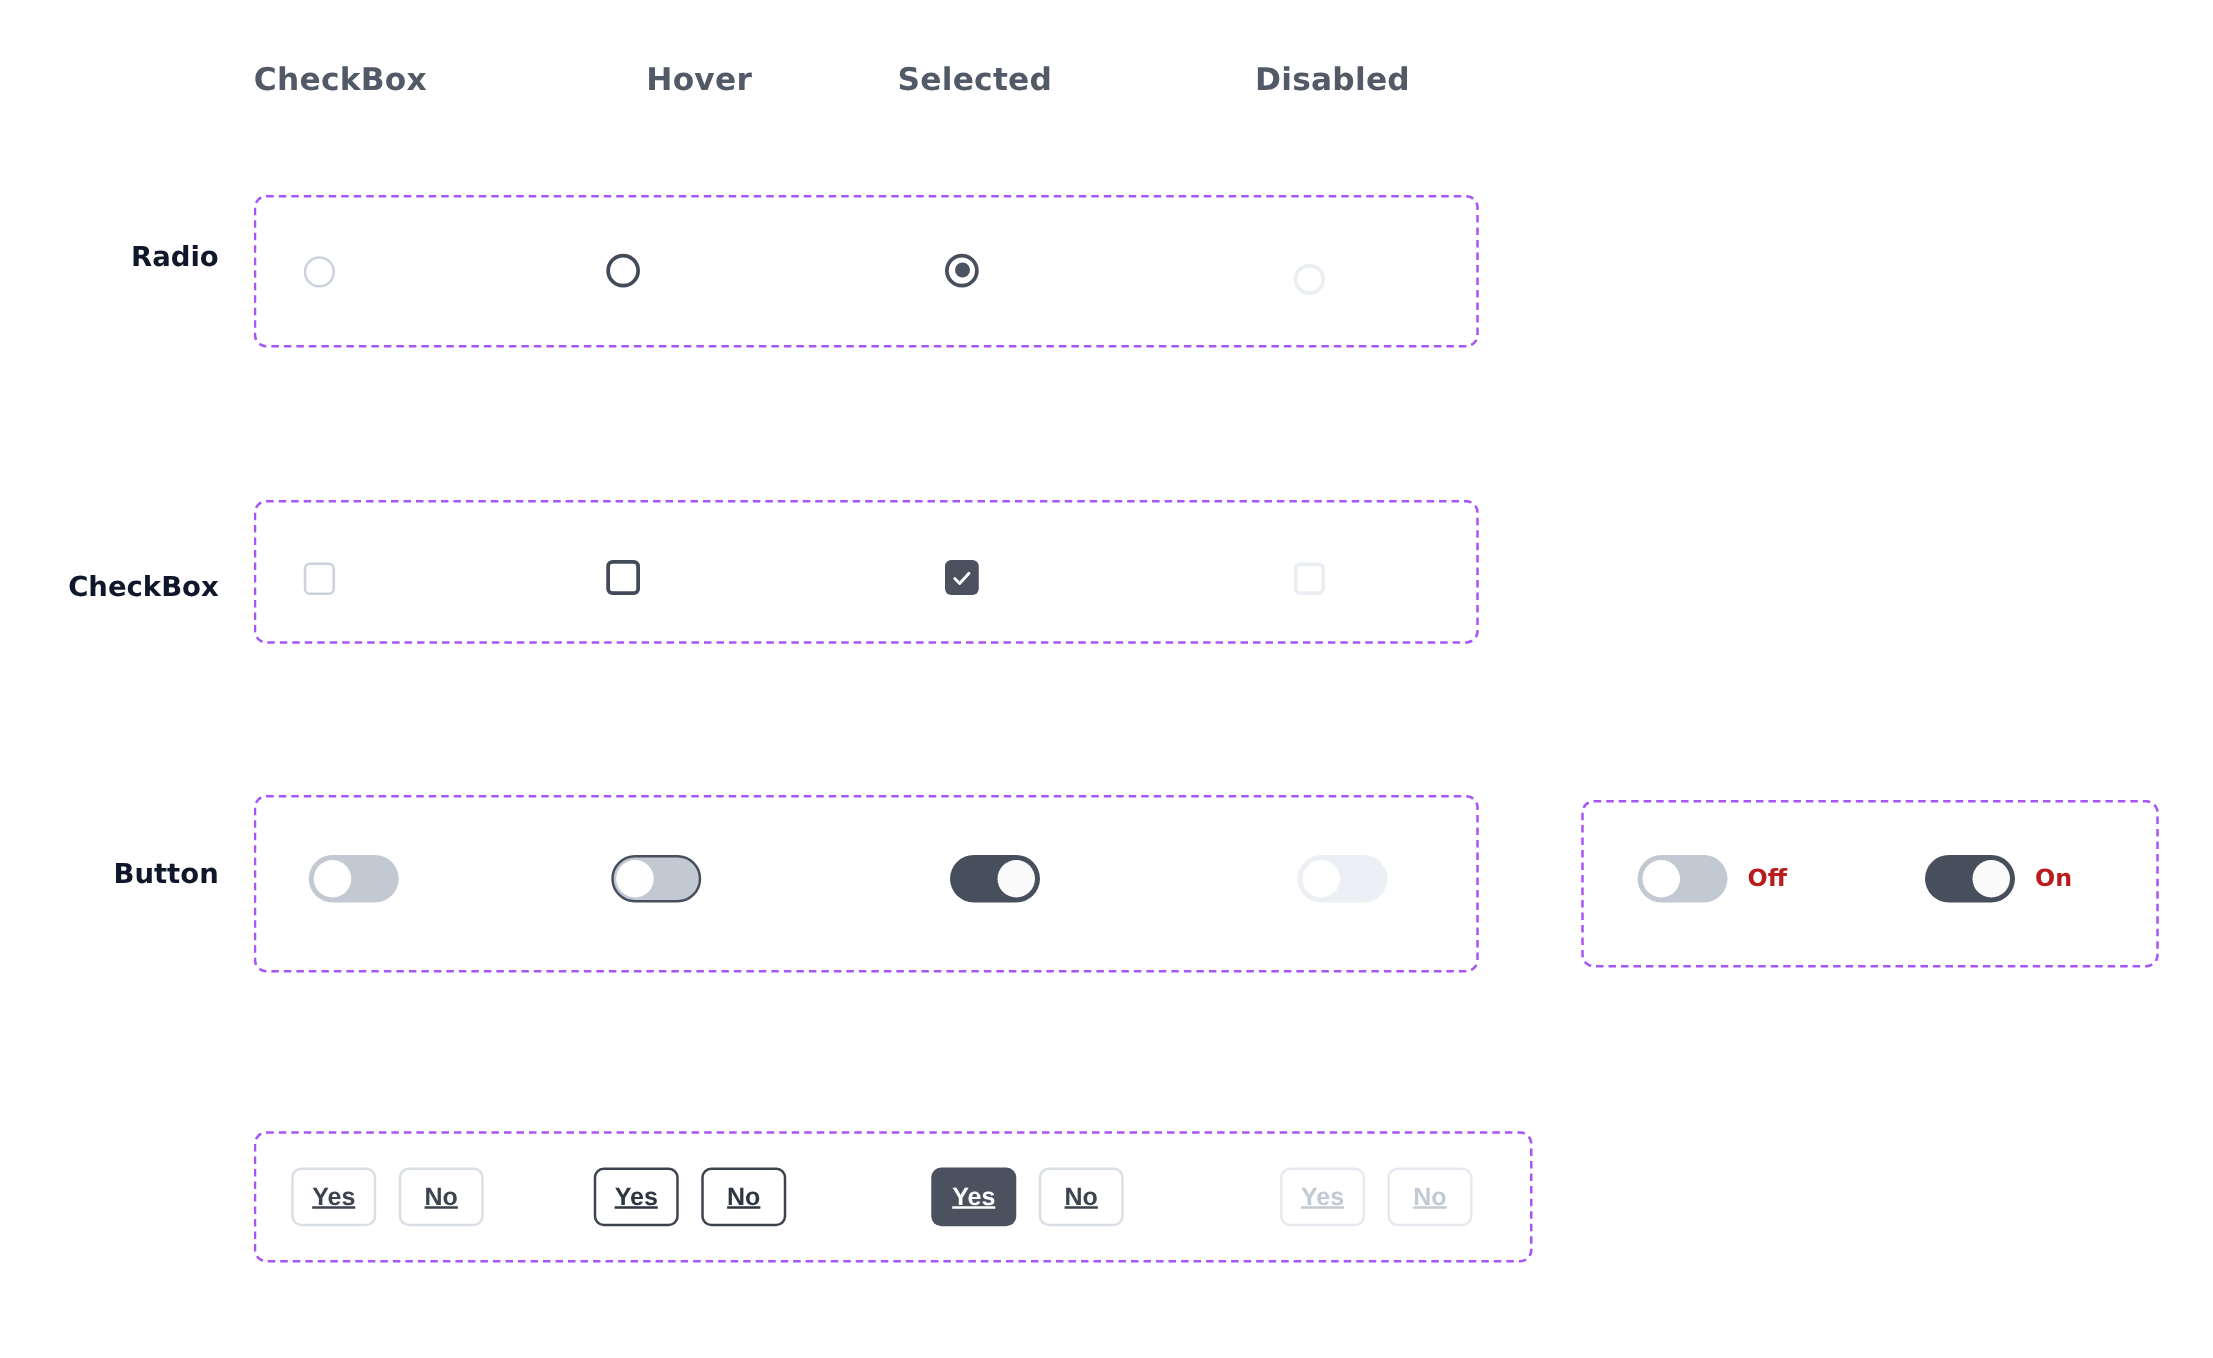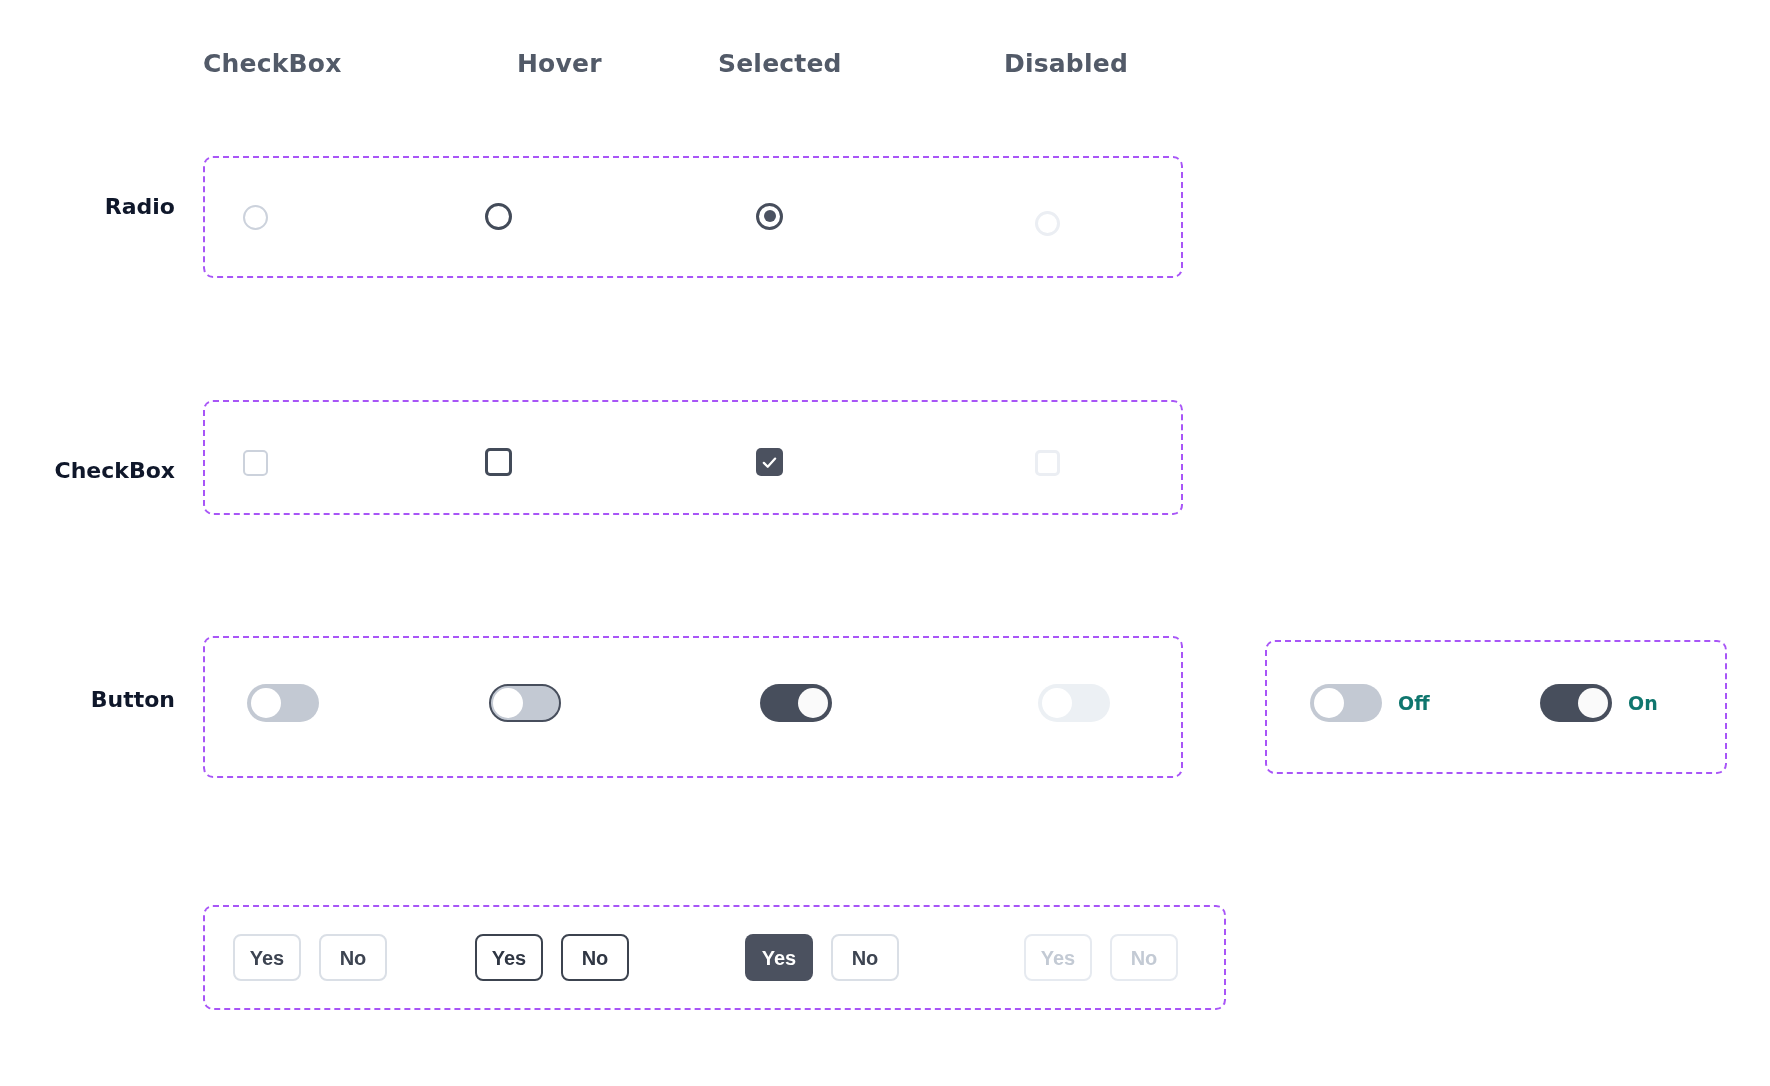--- a/index.html
+++ b/index.html
@@ -100,37 +100,38 @@
 
   .switch.selected { width: 72px; height: 38px; background: #474e5c; }
   .switch.selected .knob { width: 30px; height: 30px; right: 4px; background: #fafafa; }
 
   .switch.disabled { width: 72px; height: 38px; background: #ecf0f4; }
   .switch.disabled .knob { width: 30px; height: 30px; left: 4px; }
 
   .switch-label {
     font-size: 19px;
     font-weight: 700;
-    color: #0f766e;
+    color: #b91c1c;
     margin-left: 16px;
     line-height: 38px;
   }
 
   
   .ynbtn {
     display: inline-flex;
     align-items: center;
     justify-content: center;
     border-radius: 8px;
     font-size: 20px;
     font-weight: 700;
     background: #ffffff;
     width: 68px;
     height: 47px;
     line-height: 1;
+    text-decoration: underline;
   }
   .ynbtn.default  { border: 2px solid #dadfe6; color: #3d4451; }
   .ynbtn.hover    { border: 2.5px solid #3c434f; color: #2f3643; }
   .ynbtn.selected-on  { border: none; background: #4b515f; color: #ffffff; }
   .ynbtn.selected-off { border: 2px solid #dadfe6; color: #3d4451; }
   .ynbtn.disabled { border: 2px solid #e6eaf0; color: #c3cad4; }
 
   .btn-pair { display: flex; gap: 18px; align-items: center; }
 </style>
 </head>

